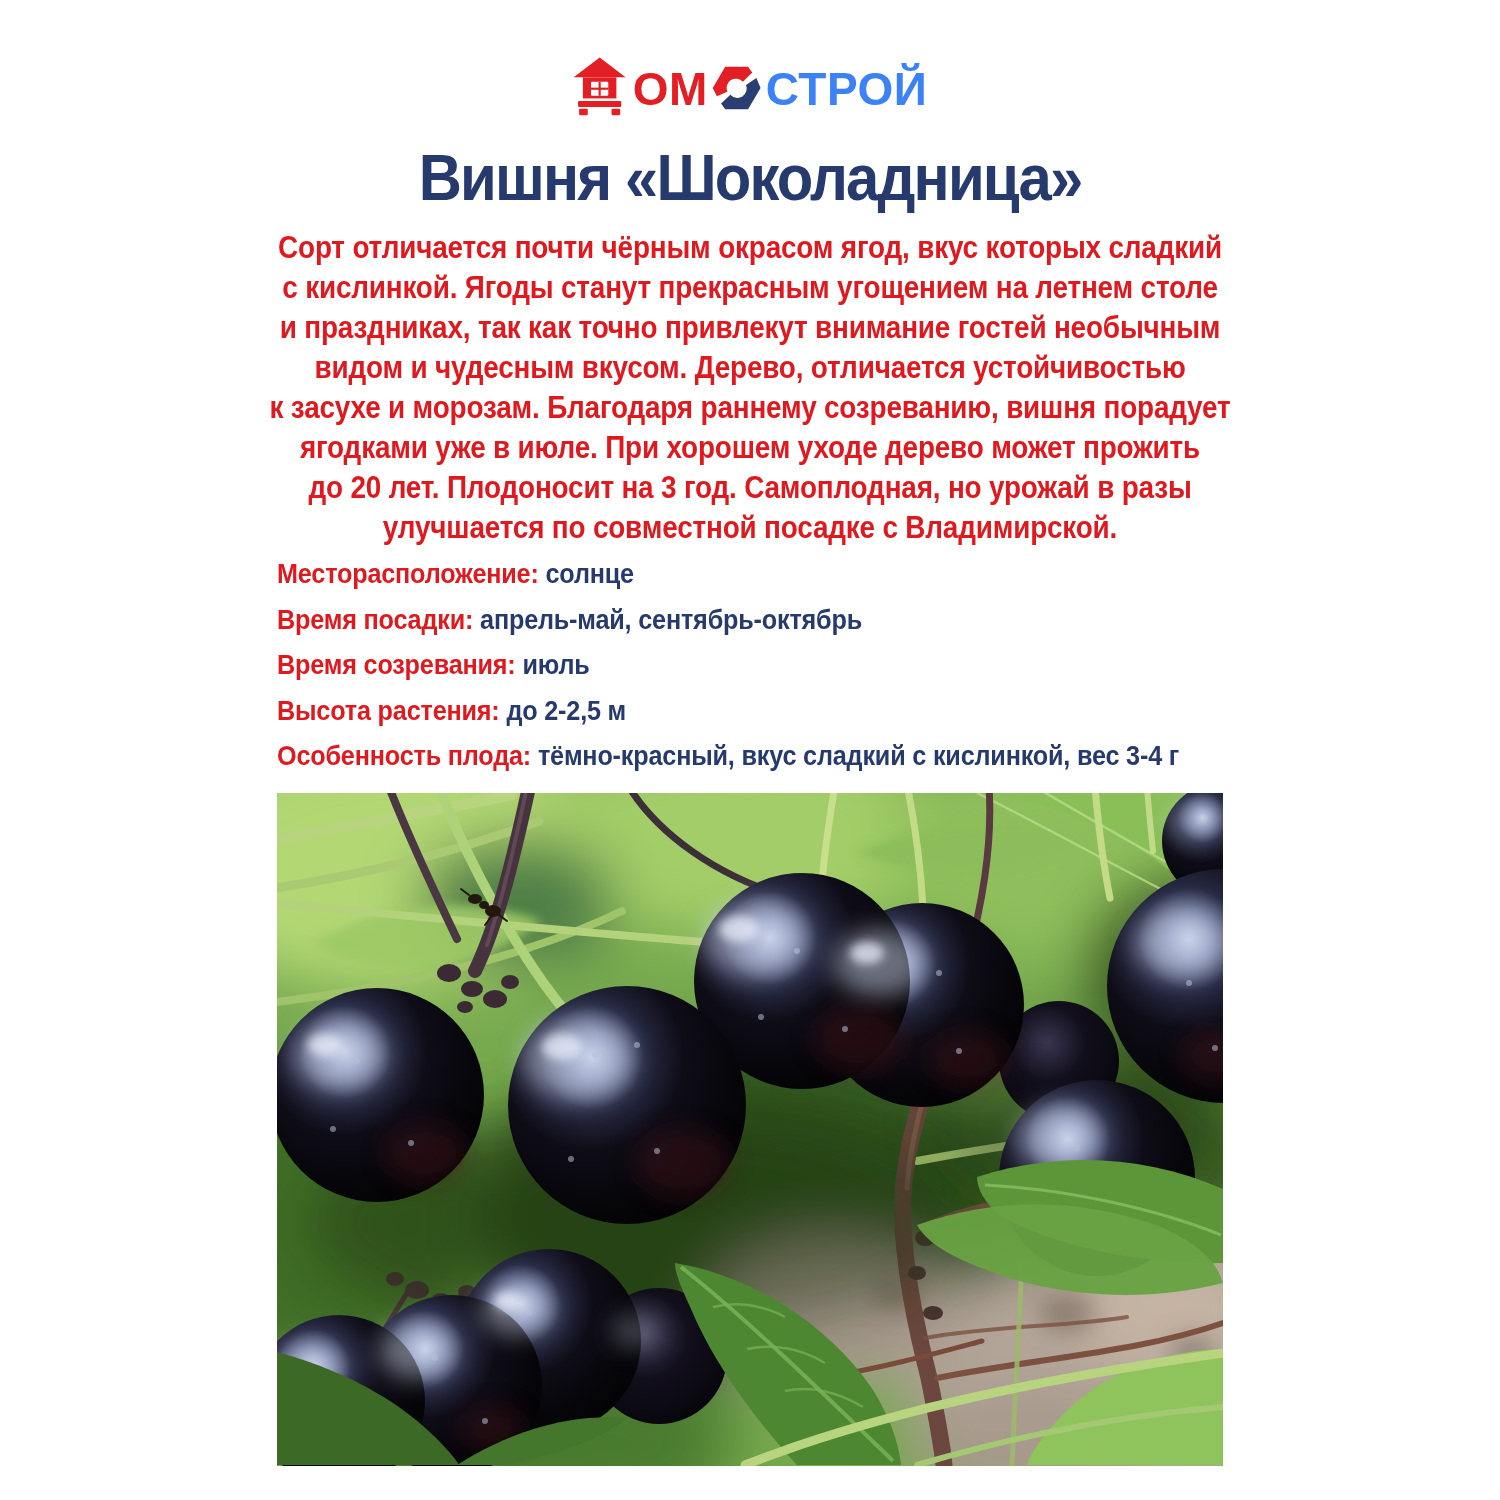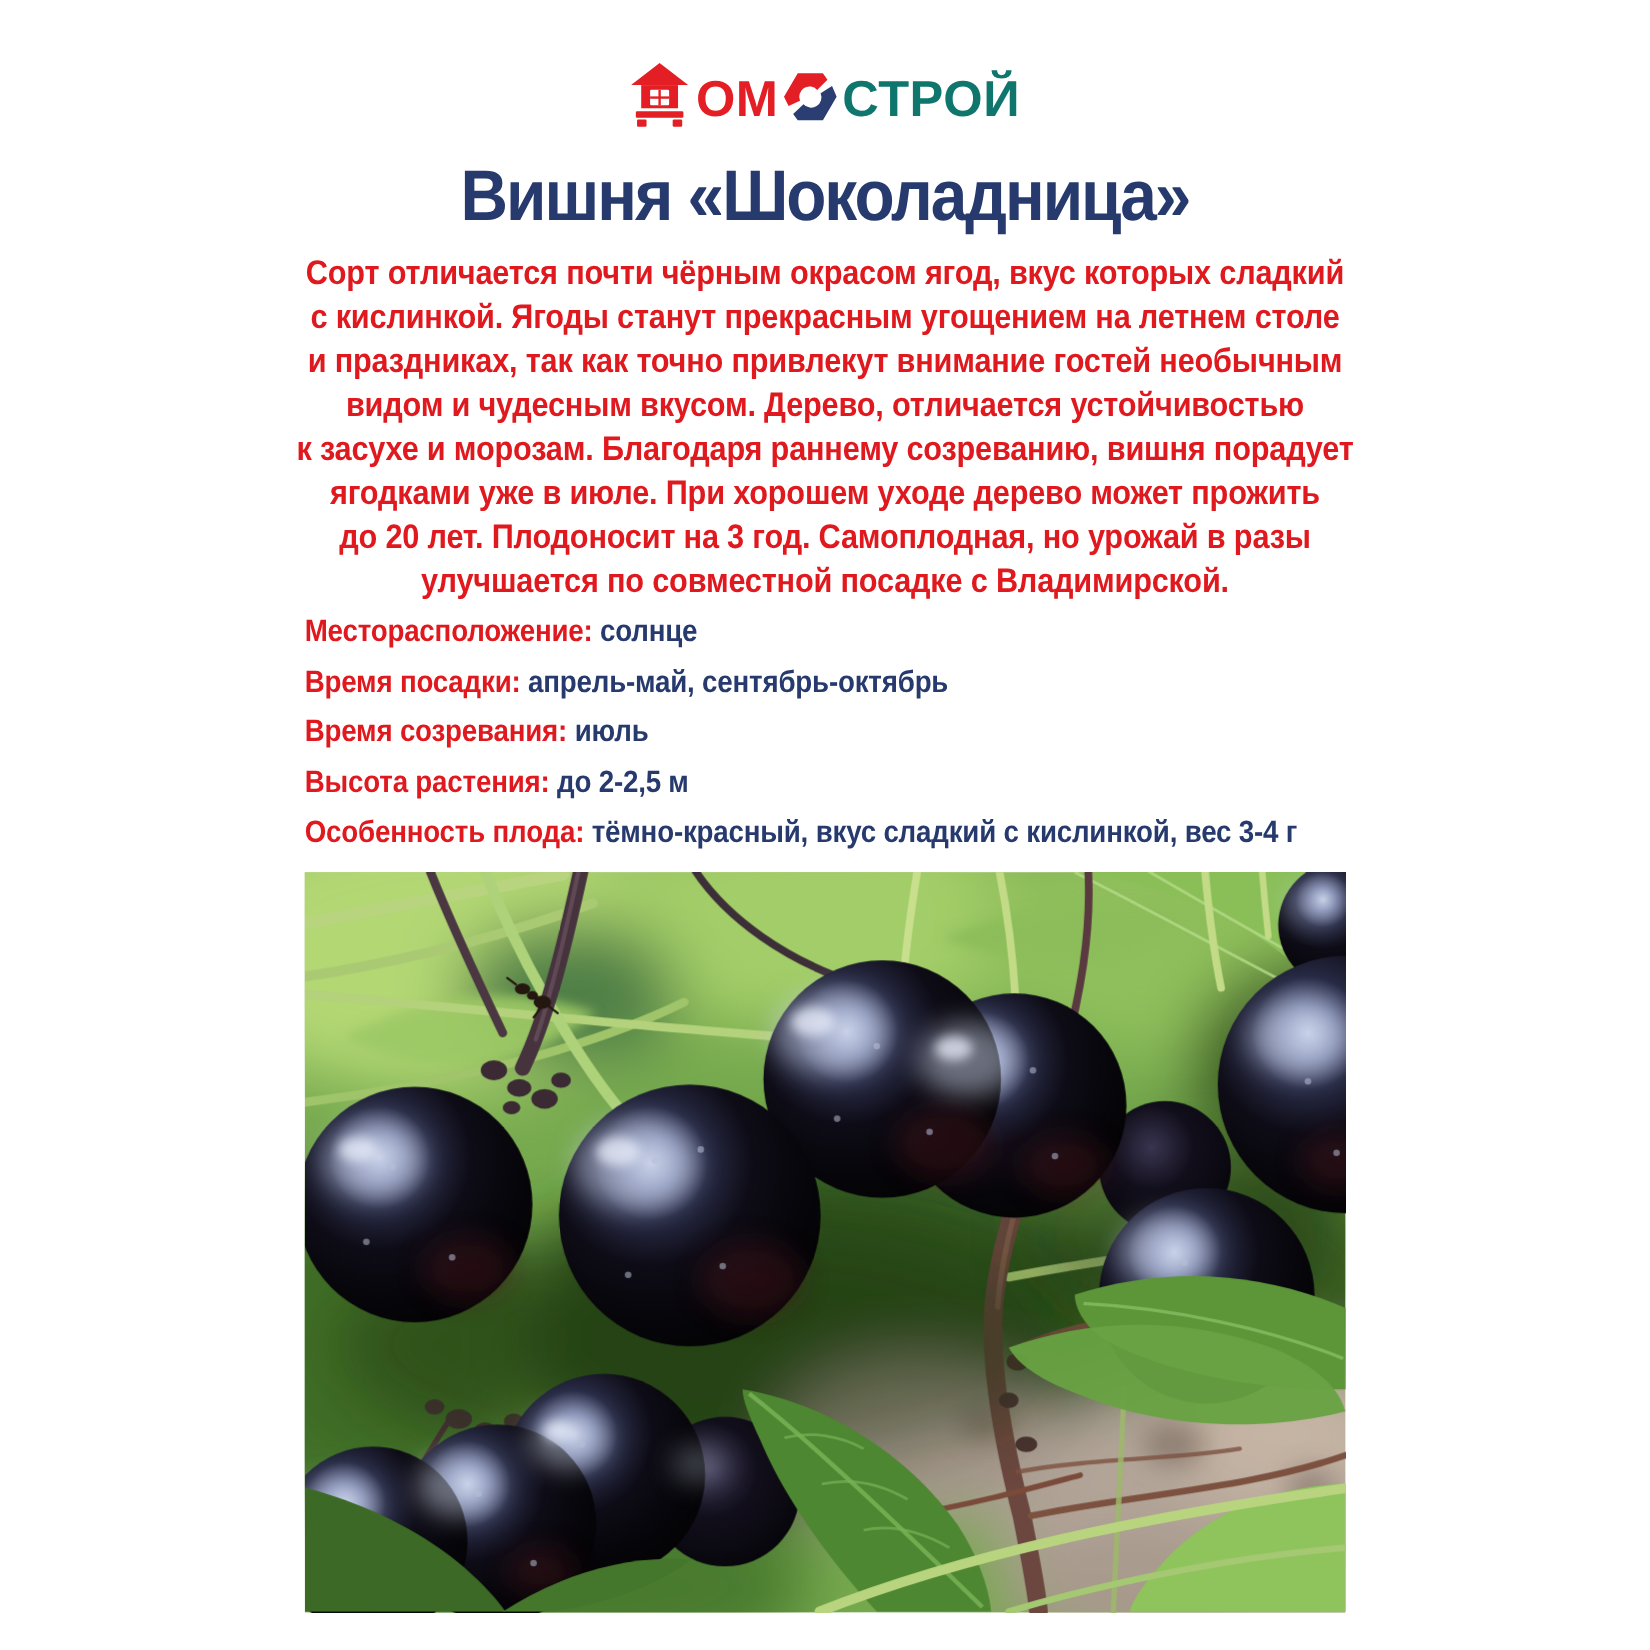--- a/index.html
+++ b/index.html
@@ -8,21 +8,21 @@
 
   
   .logo{position:absolute;top:54px;left:50%;transform:translateX(-50%);
         display:flex;align-items:flex-end;height:62px;}
   .logo svg{display:block;}
   .house-icon{width:54px;height:60px;margin-right:6px;}
   .nut-icon{width:52px;height:52px;margin:0 3px 2px 3px;}
   .logo-om,.logo-stroy{font-weight:bold;font-size:46px;line-height:1;
         letter-spacing:0.5px;padding-bottom:4px;}
   .logo-om{color:#e31e24;}
-  .logo-stroy{color:#0f766e;}
+  .logo-stroy{color:#3b82f6;}
 
   
   .title{position:absolute;top:140px;left:0;width:100%;margin:0;text-align:center;
          font-size:65px;font-weight:bold;color:#273a6d;letter-spacing:-2px;
          transform:scaleX(0.92);transform-origin:50% 0;}
 
   
   .description{position:absolute;top:228px;left:50%;width:1120px;margin:0;
          transform:translateX(-50%) scaleX(0.9);transform-origin:50% 0;
          text-align:center;font-size:31px;line-height:40px;font-weight:bold;

